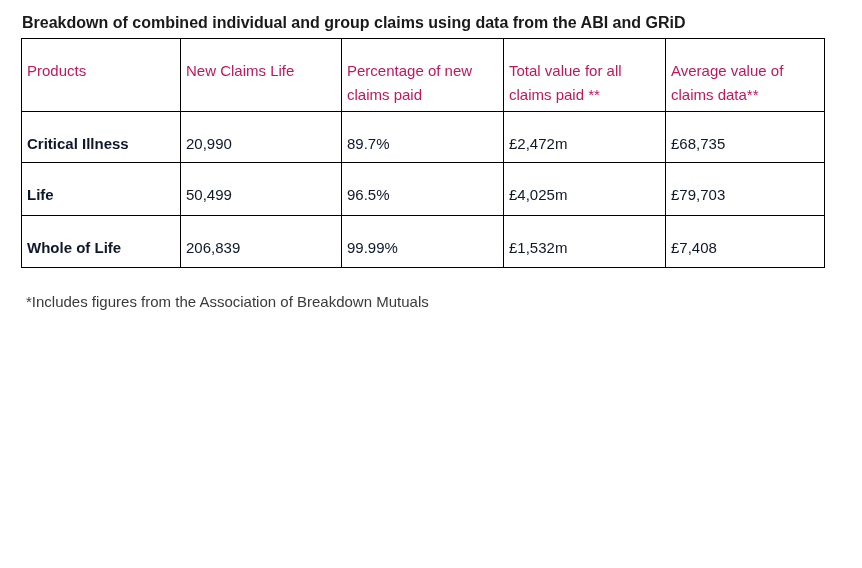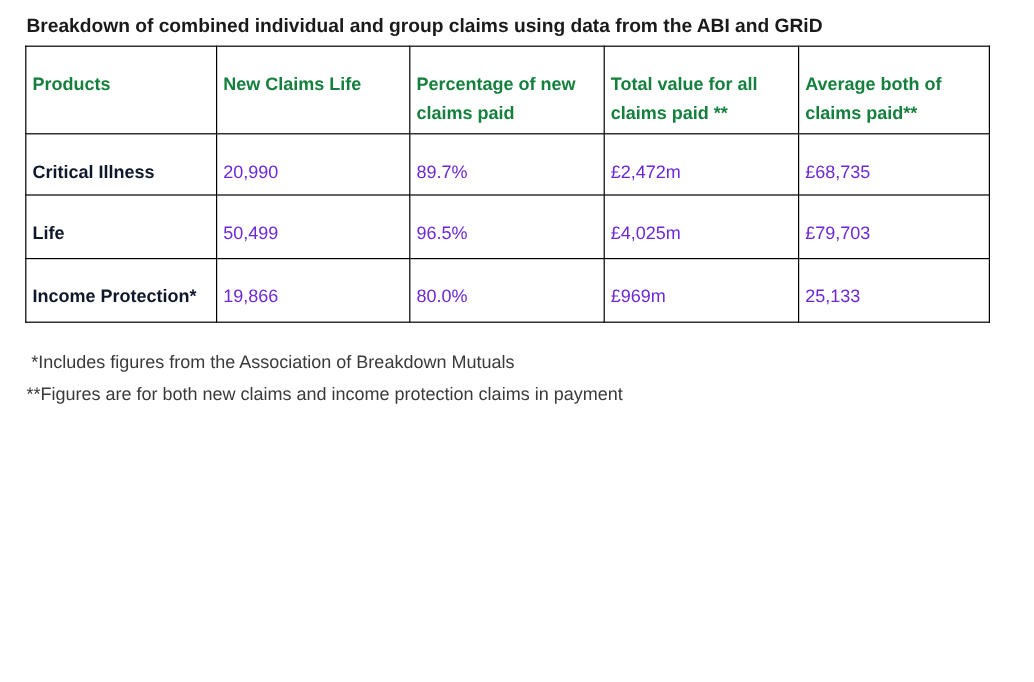--- a/index.html
+++ b/index.html
@@ -27,25 +27,25 @@
   col.c3 { width: 162px; }
   col.c4 { width: 162px; }
   col.c5 { width: 159px; }
   table.claims th, table.claims td {
     border: 1px solid #000000;
     vertical-align: top;
     text-align: left;
     padding: 20px 4px 4px 5px;
     font-size: 15px;
     line-height: 24px;
-    color: #6d28d9;
+    color: #0f172a;
     font-weight: normal;
     overflow: hidden;
   }
-  table.claims th { font-weight: bold; color: #15803d; }
+  table.claims th { font-weight: normal; color: #be185d; }
   table.claims td.rowhead { font-weight: bold; color: #0f172a; }
   tr.h73 { height: 53px; }
   tr.h51 { height: 51px; }
   tr.h75 { height: 75px; }
   tr.h52 { height: 52px; }
   tr.h53 { height: 53px; }
   tr.h72 { height: 72px; }
   .footnotes { margin-top: 21px; font-size: 15px; line-height: 26px; color: #3a3a3a; }
   .fn1 { padding-left: 5px; }
   .fn2 { padding-left: 1px; }
@@ -64,46 +64,45 @@
         <col class="c3">
         <col class="c4">
         <col class="c5">
     </colgroup>
     <thead>
       <tr class="h73">
         <th>Products</th>
         <th>New Claims Life</th>
         <th>Percentage of new claims paid</th>
         <th>Total value for all claims paid **</th>
-        <th>Average both of claims paid**</th>
+        <th>Average value of claims data**</th>
       </tr>
     </thead>
     <tbody>
       <tr class="h51">
         <td class="rowhead">Critical Illness</td>
         <td>20,990</td>
         <td>89.7%</td>
         <td>£2,472m</td>
         <td>£68,735</td>
       </tr>
       <tr class="h73">
         <td class="rowhead">Life</td>
         <td>50,499</td>
         <td>96.5%</td>
         <td>£4,025m</td>
         <td>£79,703</td>
       </tr>
-      <tr class="h53">
-        <td class="rowhead">Income Protection*</td>
-        <td>19,866</td>
-        <td>80.0%</td>
-        <td>£969m</td>
-        <td>25,133</td>
+      <tr class="h52">
+        <td class="rowhead">Whole of Life</td>
+        <td>206,839</td>
+        <td>99.99%</td>
+        <td>£1,532m</td>
+        <td>£7,408</td>
       </tr>
     </tbody>
   </table>
 
   <div class="footnotes">
     <div class="fn1">*Includes figures from the Association of Breakdown Mutuals</div>
-    <div class="fn2">**Figures are for both new claims and income protection claims in payment</div>
   </div>
 
 </div>
 
 </body></html>

